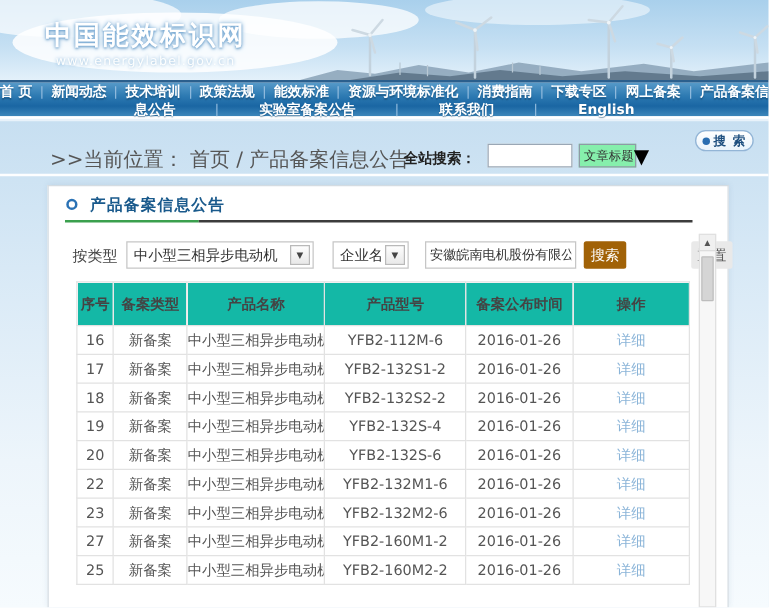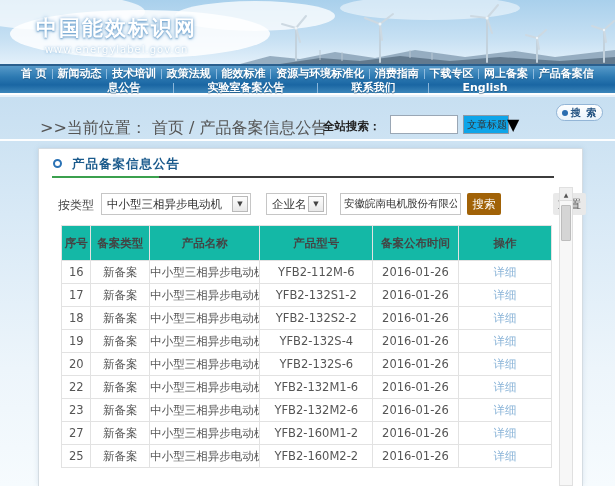--- a/index.html
+++ b/index.html
@@ -14,40 +14,40 @@
   .logo .site-name { font-size:21px; font-weight:bold; color:#ffffff; letter-spacing:2px;
       text-shadow:0 0 4px #78abd6, 0 1px 2px #5d93c0; }
   .logo .site-url { margin-top:2px; text-align:center; font-size:10px; color:#fdfefe; letter-spacing:1px;
       text-shadow:0 0 3px #78abd6; }
 
   
   .nav { position:absolute; left:0; top:64px; width:615px; height:31px;
       background:linear-gradient(180deg,#579ac9 0%, #2d7ab2 40%, #1a66a3 70%, #3c86ba 100%);
       border-top:2px solid #2b5f8d; border-bottom:2px solid #ffffff; }
   .nav-row { display:flex; align-items:center; color:#fff; font-weight:bold; font-size:11px; }
-  .nav-row1 { height:15px; justify-content:space-between; padding:0 21px; overflow:hidden; }
+  .nav-row1 { height:15px; justify-content:space-between; padding:0 0; overflow:hidden; }
   .nav-row2 { height:13px; justify-content:center; gap:33px; }
   .nav-item { white-space:nowrap; cursor:pointer; text-shadow:0 1px 1px rgba(20,70,110,.6); }
   .nav-sep { width:1px; height:10px; background:#9dc3e3; opacity:.85; flex:0 0 auto; }
   [data-repeat] > .nav-sep:last-child { display:none; }
 
   
   .page-bg { position:absolute; left:0; top:97px; width:615px; height:389px;
       background:linear-gradient(180deg,#c7dff1 0%, #d8e9f6 30%, #edf5fb 70%, #f6fbfe 100%); }
 
   
   .crumb-bar { position:absolute; left:0; top:97px; width:615px; height:44px;
       border-bottom:2px solid rgba(255,255,255,.95); }
   .breadcrumb { position:absolute; left:40px; top:21px; font-size:16px; color:#555; white-space:nowrap; }
   .breadcrumb .bc-link { cursor:pointer; }
   .gs-label { position:absolute; left:323px; top:22px; font-size:11.5px; font-weight:bold; color:#222; }
   .gs-input { position:absolute; left:390px; top:18px; width:68px; height:19px;
       border:1px solid #9aa7b5; background:#fff; font-size:11px; padding:0 3px; }
   .gs-select { position:absolute; left:463px; top:18px; width:46px; height:19px;
-      border:1px solid #8f9aa6; background:#0ea5e9; display:flex; align-items:center; cursor:pointer; }
+      border:1px solid #8f9aa6; background:#86efac; display:flex; align-items:center; cursor:pointer; }
   .gs-select .sel-text { flex:1; font-size:10px; color:#333; padding-left:3px; white-space:nowrap; }
   .gs-pill { position:absolute; left:556px; top:104px; width:47px; height:17px;
       border:1px solid #93b5d6; border-radius:9px; background:linear-gradient(180deg,#ffffff,#e9f3fb);
       display:flex; align-items:center; justify-content:center; gap:3px; cursor:pointer; }
   .gs-pill .dot { width:6px; height:6px; border-radius:50%; background:#2a6db0; }
   .gs-pill .pill-text { font-size:10px; font-weight:bold; color:#1d4e7e; letter-spacing:1px;text-align:right; }
 
   
   .panel { position:absolute; left:38px; top:148px; width:545px; height:338px;
       background:#ffffff; border:1px solid #d4dce2; border-bottom:none;

